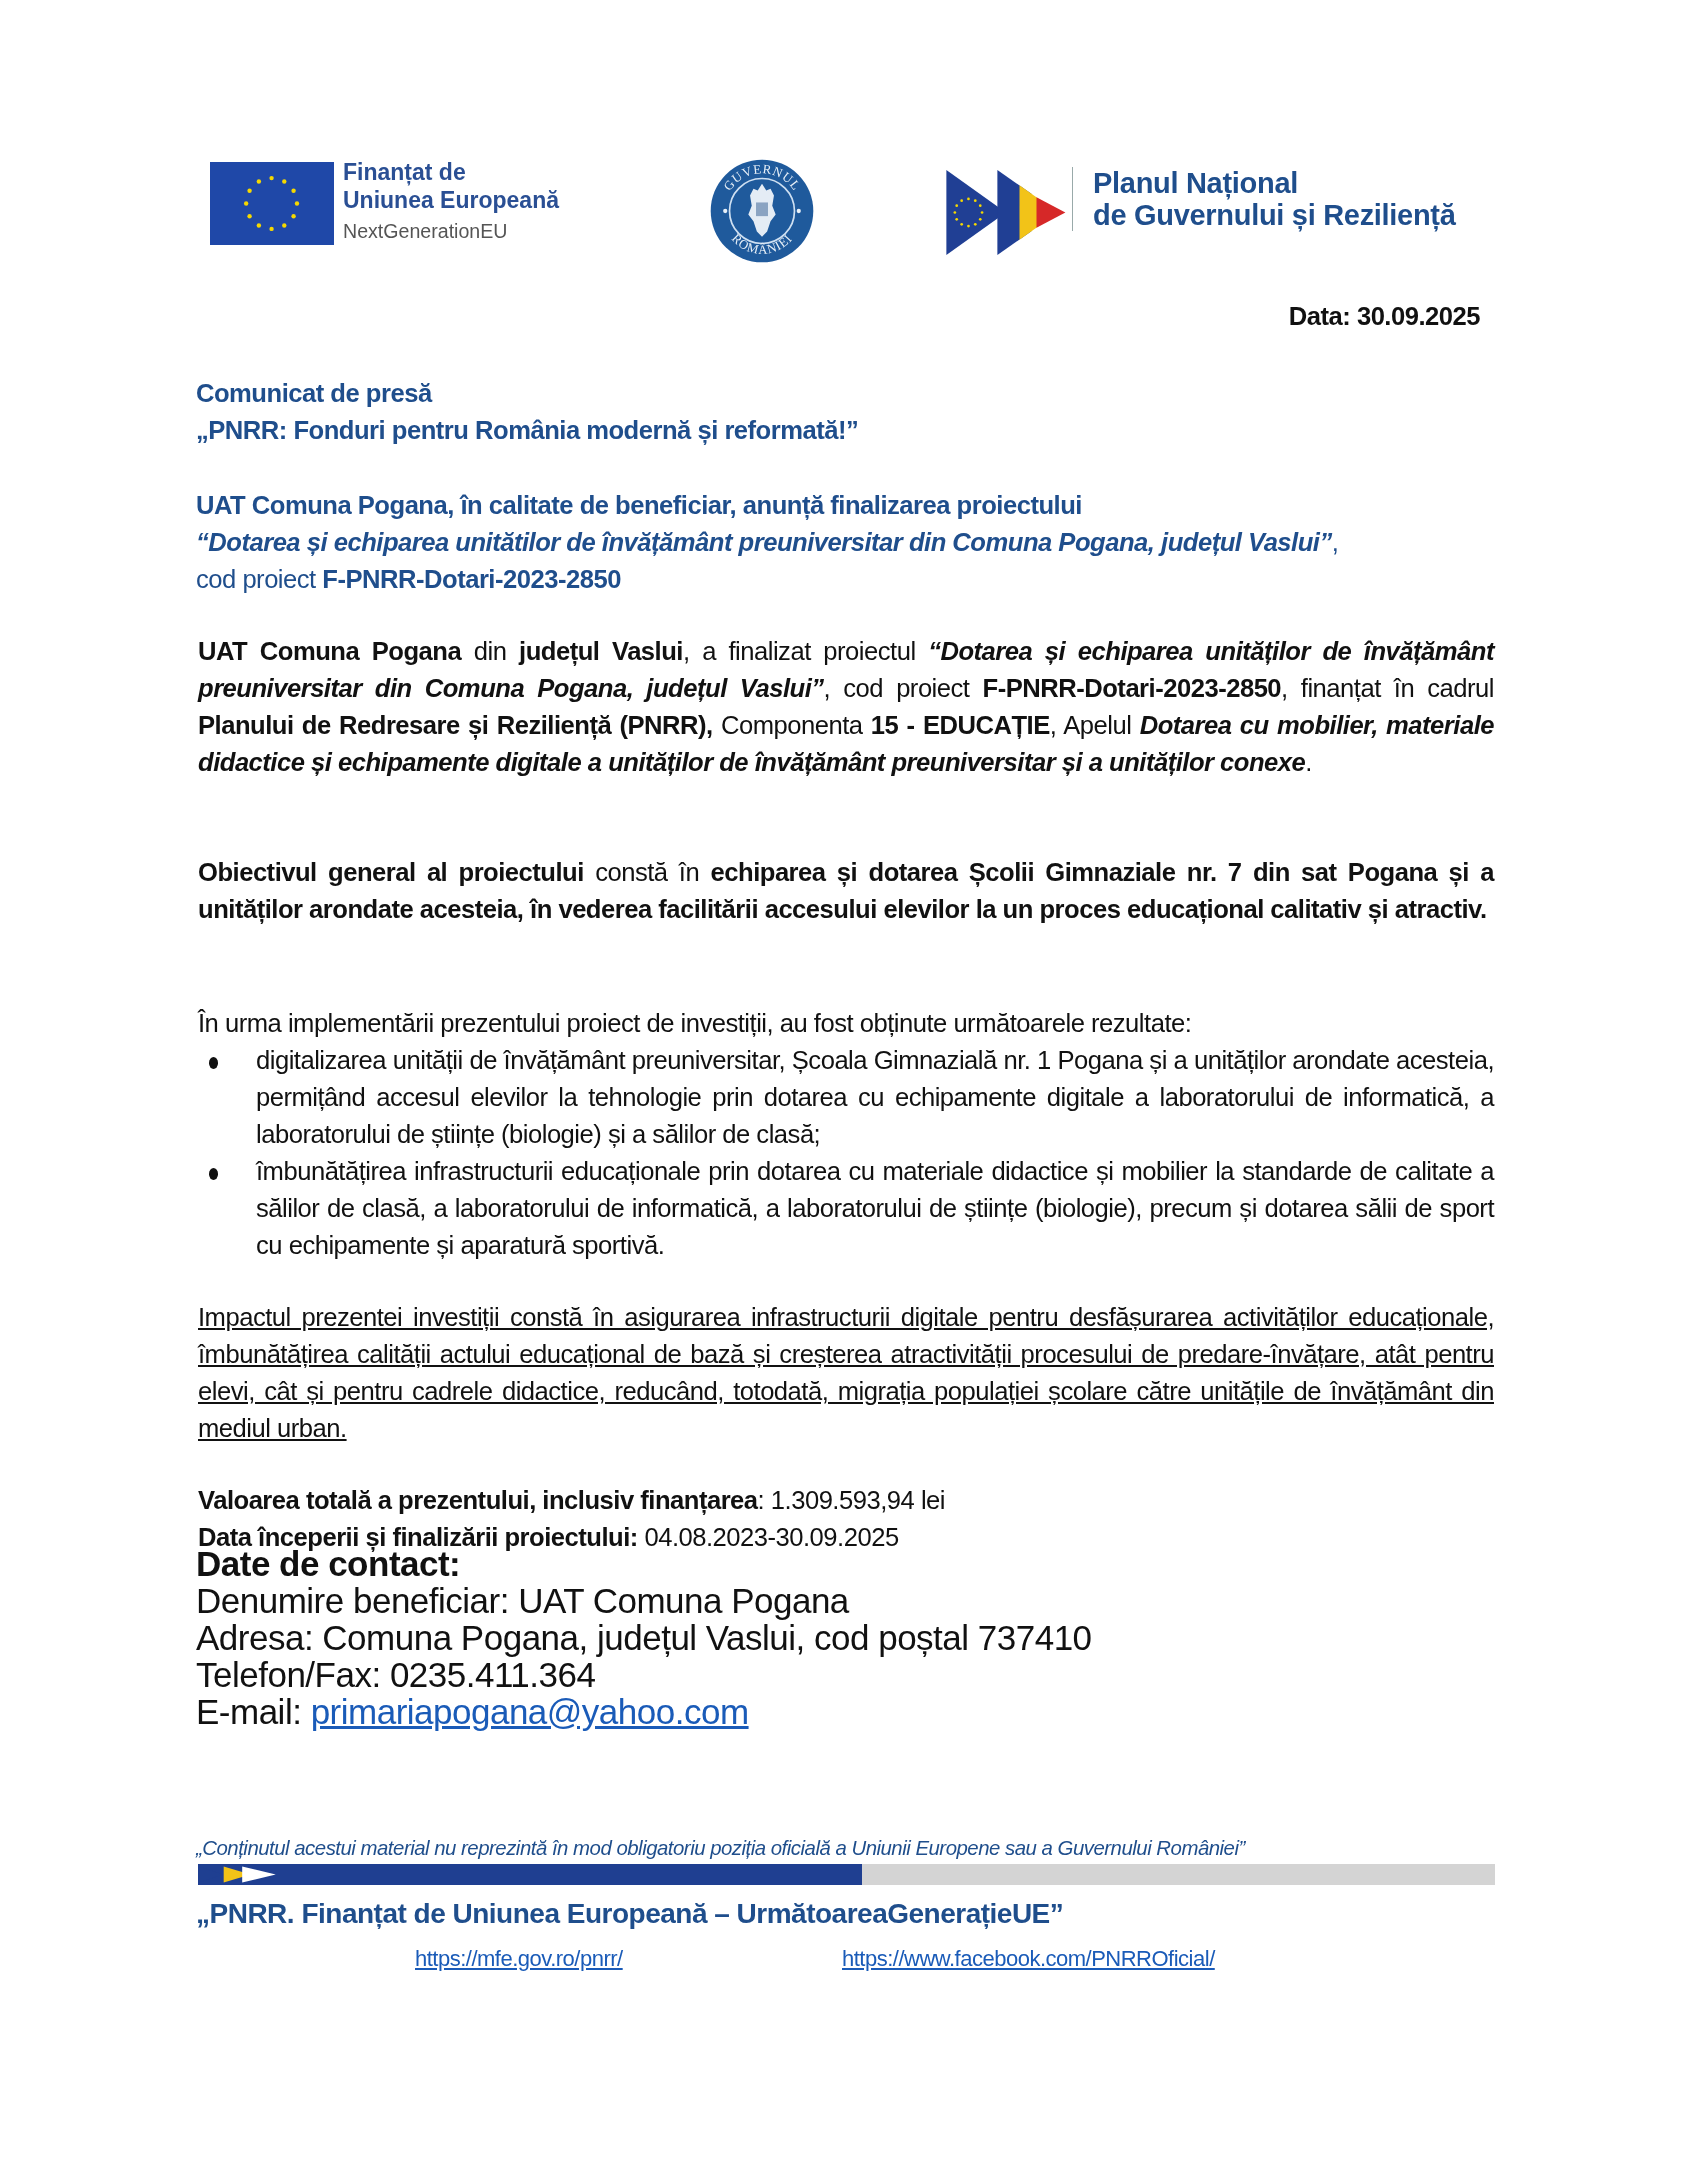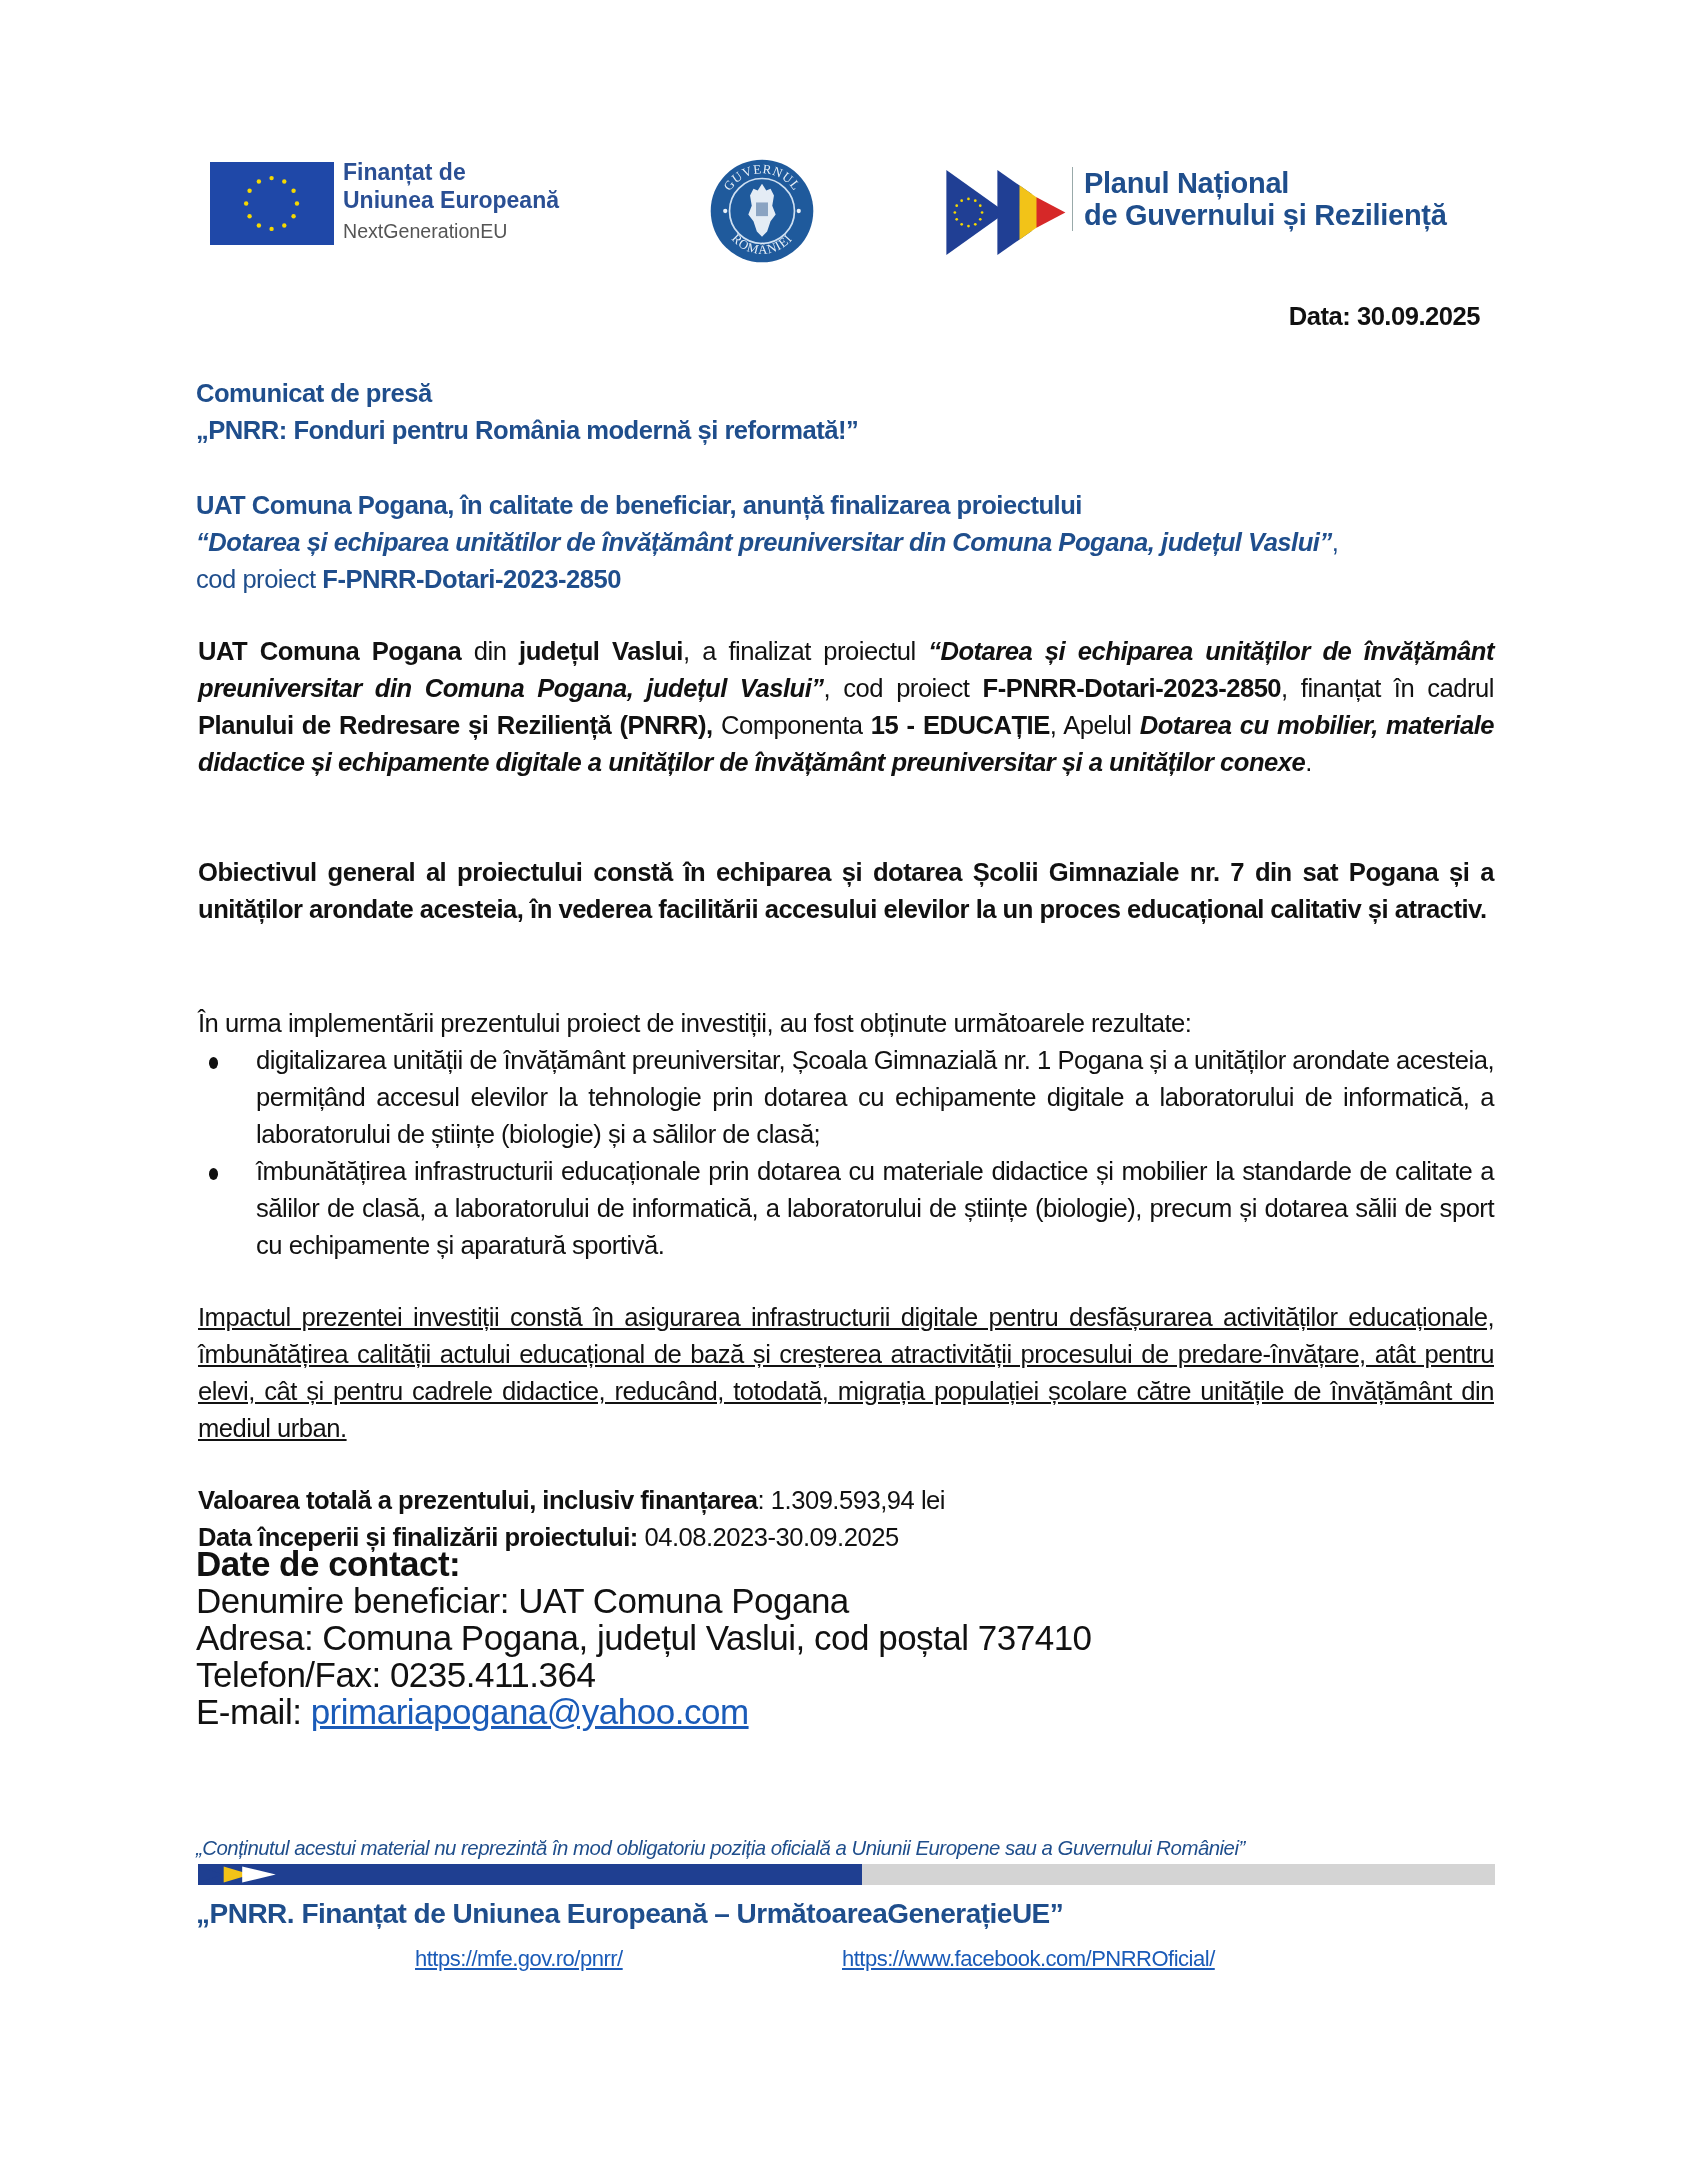--- a/index.html
+++ b/index.html
@@ -13,21 +13,21 @@
   .center { text-align: left; }
   a.link { color: #1a5bb8; text-decoration: underline; }
 
   
   #eu-flag { left: 210px; top: 162px; width: 124px; height: 83px; background: #1f48a8; }
   #eu-text { left: 343px; top: 158px; }
   #eu-text .l1, #eu-text .l2 { font-weight: bold; color: #2a4f94; font-size: 23px; line-height: 28px; }
   #eu-text .l3 { color: #555; font-size: 19.6px; line-height: 28px; margin-top: 3.4px; }
   #gov-seal { left: 709px; top: 158px; width: 106px; height: 106px; }
   #pnrr-logo { left: 946px; top: 170px; }
-  #pnrr-text { left: 1072px; top: 167px; border-left: 1.7px solid #9aa; padding-left: 11px; }
+  #pnrr-text { left: 1072px; top: 167px; border-left: 1.7px solid #9aa; padding-left: 20px; }
   #pnrr-text div { color: #1f4e8c; font-weight: bold; font-size: 29px; line-height: 32px; letter-spacing: -0.3px; }
 
   #date { right: 205px; top: 298px; font-weight: bold; font-size: 25.6px; }
   #heading { left: 196px; width: 1303px; top: 375px; }
   #heading .t { font-weight: bold; font-size: 25.6px; line-height: 37px; color: #1f4e8c; }
   #subheading { left: 196px; width: 1303px; top: 487px; font-size: 25.6px; line-height: 37px; color: #1f4e8c; }
 
   #para1 { left: 198px; width: 1296px; top: 633px; }
   #para2 { left: 198px; width: 1296px; top: 854px; font-weight: bold; }
   #para3 { left: 198px; width: 1296px; top: 1005px; }
@@ -130,21 +130,21 @@
 </div>
 
 <div class="abs center doc-text" id="subheading">
   <div class="b">UAT Comuna Pogana, în calitate de beneficiar, anunță finalizarea proiectului</div>
   <div><span class="b i">“Dotarea și echiparea unitătilor de învățământ preuniversitar din Comuna Pogana, județul Vaslui”</span><span>,</span></div>
   <div><span>cod proiect </span><span class="b">F-PNRR-Dotari-2023-2850</span></div>
 </div>
 
 <div class="abs doc-text justify" id="para1"><b>UAT Comuna Pogana</b><span> din </span><b>județul Vaslui</b><span>, a finalizat proiectul </span><b class="i">“Dotarea și echiparea unităților de învățământ preuniversitar din Comuna Pogana, județul Vaslui”</b><span>, cod proiect </span><b>F-PNRR-Dotari-2023-2850</b><span>, finanțat în cadrul </span><b>Planului de Redresare și Reziliență (PNRR),</b><span> Componenta </span><b>15 - EDUCAȚIE</b><span>, Apelul </span><b class="i">Dotarea cu mobilier, materiale didactice și echipamente digitale a unităților de învățământ preuniversitar și a unităților conexe</b><span>.</span></div>
 
-<div class="abs doc-text justify" id="para2"><span>Obiectivul general al proiectului</span><span style="font-weight:bold"> constă în </span><span>echiparea și dotarea Școlii Gimnaziale nr. 7 din sat Pogana și a unităților arondate acesteia, în vederea facilitării accesului elevilor la un proces educațional calitativ și atractiv.</span></div>
+<div class="abs doc-text justify" id="para2"><span>Obiectivul general al proiectului</span><span style="font-weight:normal"> constă în </span><span>echiparea și dotarea Școlii Gimnaziale nr. 7 din sat Pogana și a unităților arondate acesteia, în vederea facilitării accesului elevilor la un proces educațional calitativ și atractiv.</span></div>
 
 <div class="abs doc-text" id="para3">
   <div>În urma implementării prezentului proiect de investiții, au fost obținute următoarele rezultate:</div>
   <ul class="bullets">
     <li class="justify"><span class="dot"></span><span>digitalizarea unității de învățământ preuniversitar, Școala Gimnazială nr. 1 Pogana și a unităților arondate acesteia, permițând accesul elevilor la tehnologie prin dotarea cu echipamente digitale a laboratorului de informatică, a laboratorului de științe (biologie) și a sălilor de clasă;</span></li>
     <li class="justify"><span class="dot"></span><span>îmbunătățirea infrastructurii educaționale prin dotarea cu materiale didactice și mobilier la standarde de calitate a sălilor de clasă, a laboratorului de informatică, a laboratorului de științe (biologie), precum și dotarea sălii de sport cu echipamente și aparatură sportivă.</span></li>
   </ul>
 </div>
 
 <div class="abs doc-text justify" id="para4">Impactul prezentei investiții constă în asigurarea infrastructurii digitale pentru desfășurarea activităților educaționale, îmbunătățirea calității actului educațional de bază și creșterea atractivității procesului de predare-învățare, atât pentru elevi, cât și pentru cadrele didactice, reducând, totodată, migrația populației școlare către unitățile de învățământ din mediul urban.</div>

